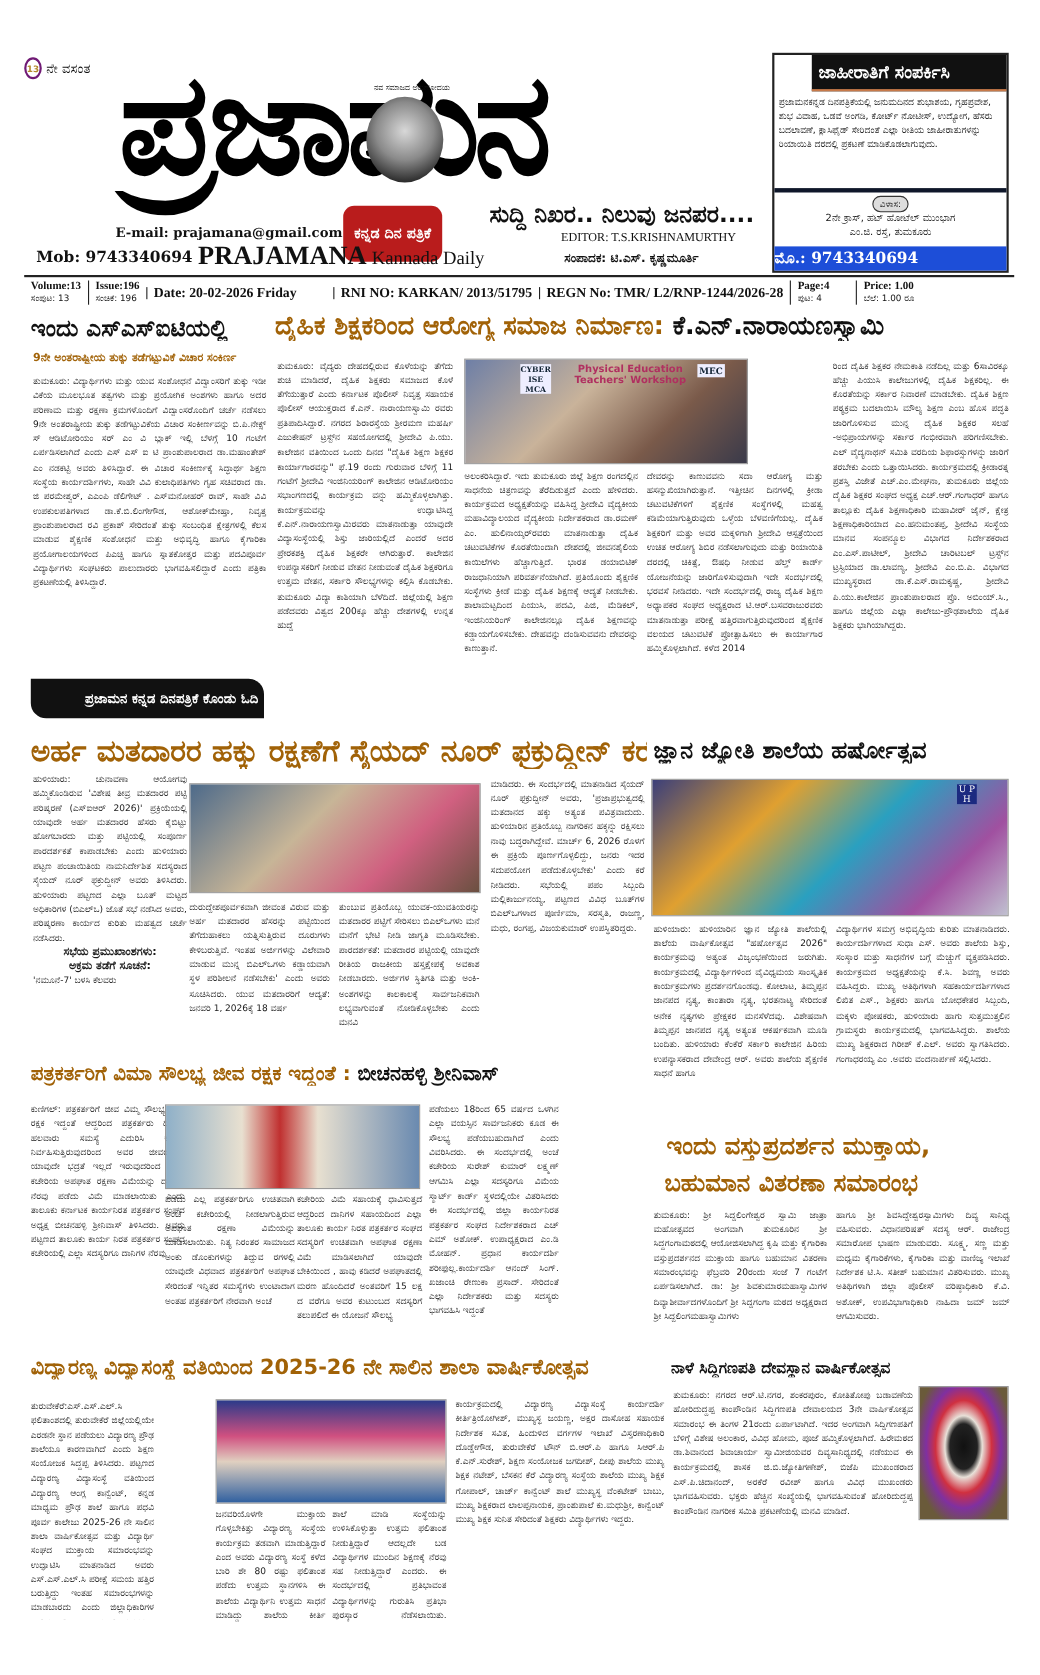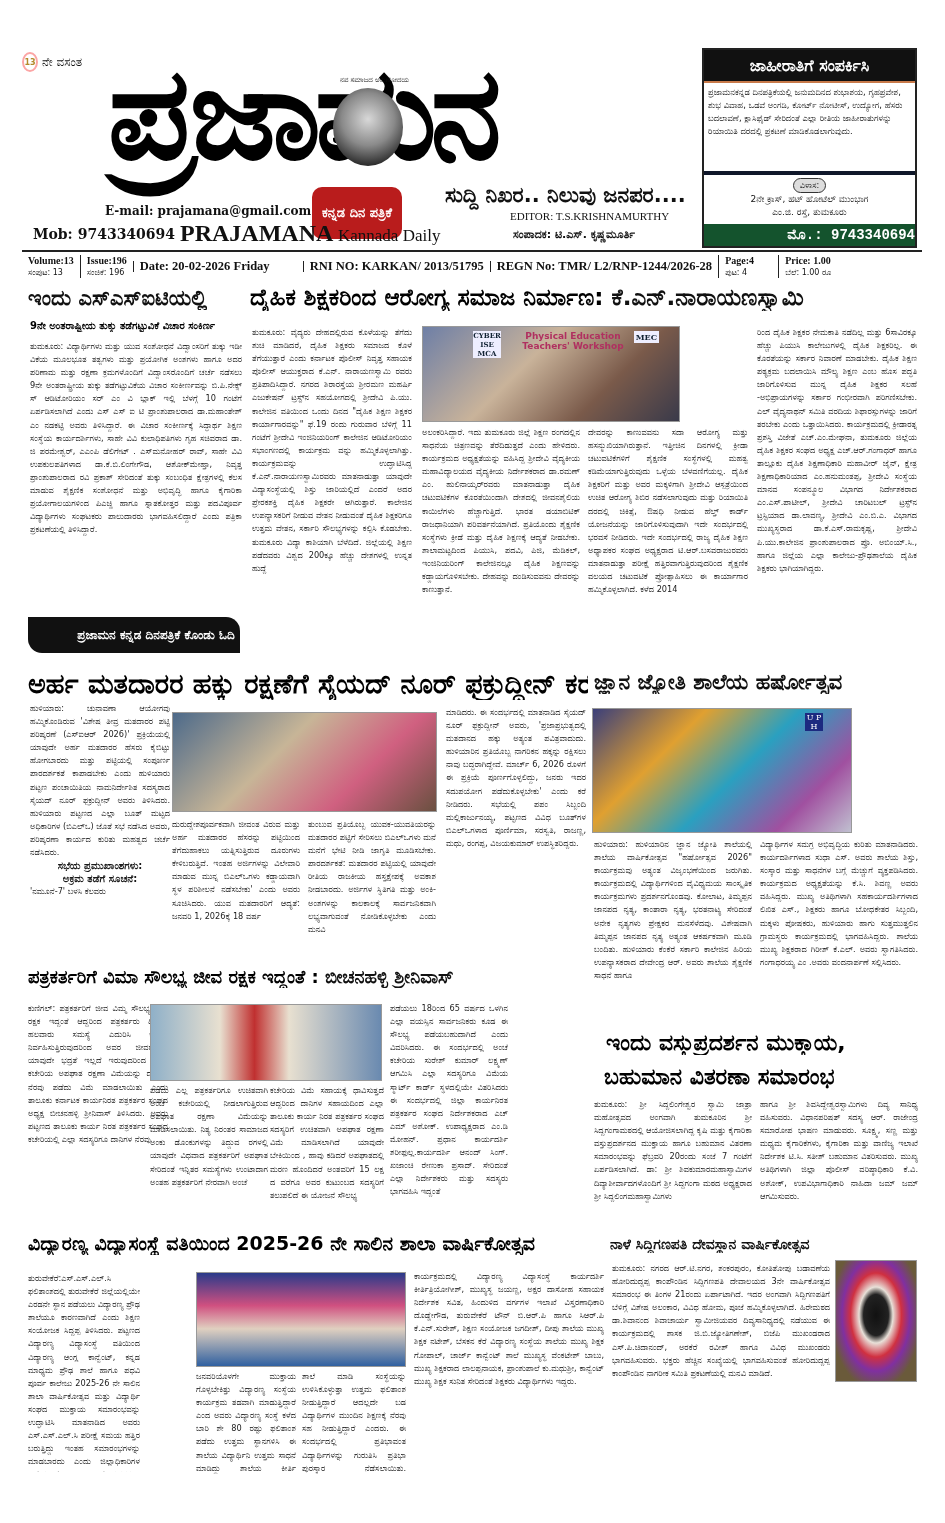--- a/index.html
+++ b/index.html
@@ -1,46 +1,46 @@
 <!DOCTYPE html>
 <html><head>
 <meta charset="utf-8">
 <style>
   * { box-sizing: border-box; margin: 0; padding: 0; }
   body { width: 945px; height: 1523px; background: #fff; font-family: "DejaVu Serif", serif; color: #111; overflow: hidden; position: relative; }
   .abs { position: absolute; }
   .masthead-logo { left: 108px; top: 44px; width: 580px; height: 140px; font-family: "DejaVu Sans", sans-serif; font-weight: 900; font-size: 128px; line-height: 140px; letter-spacing: -6px; color: #000; }
   .anniv { left: 22px; top: 52px; display: flex; align-items: center; gap: 4px; font-size: 12px; font-family: "DejaVu Sans", sans-serif; }
-  .laurel { width: 16px; height: 20px; border-radius: 50%; border: 2px solid #fca5a5; display:flex; align-items:center; justify-content:center; font-size: 8px; color:#b38a2b; font-weight: bold; }
+  .laurel { width: 16px; height: 20px; border-radius: 50%; border: 2px solid #701a75; display:flex; align-items:center; justify-content:center; font-size: 8px; color:#b38a2b; font-weight: bold; }
   .emblem { left: 333px; top: 88px; width: 70px; height: 78px; border-radius: 50%; background: radial-gradient(circle at 50% 40%, #d8d8d8 0%, #8a8a8a 45%, #2a2a2a 80%); }
   .emblem-caption { left: 340px; top: 76px; font-size: 7px; font-family: "DejaVu Sans", sans-serif; }
   .daily-badge { left: 312px; top: 187px; background: #b91c1c; color: #fff; border-radius: 10px; padding: 18px 10px; font-size: 13px; font-weight: bold; font-family: "DejaVu Sans", sans-serif; }
   .tagline { left: 445px; top: 183px; font-size: 21px; font-weight: bold; font-family: "DejaVu Sans", sans-serif; }
   .email { left: 105px; top: 204px; font-size: 12px; font-weight: bold; }
   .mob { left: 33px; top: 226px; font-size: 14px; font-weight: bold; }
   .brand-en { left: 180px; top: 220px; font-size: 24px; font-weight: bold; font-family: "Liberation Serif", serif; }
   .brand-en span { font-size: 17px; font-weight: normal; }
   .editor-en { left: 510px; top: 210px; font-size: 11px; font-family: "Liberation Serif", serif; }
   .editor-kn { left: 513px; top: 228px; font-size: 11px; font-weight: bold; font-family: "DejaVu Sans", sans-serif; }
 
   .ad-box { left: 702px; top: 48px; width: 215px; height: 200px; border: 2px solid #222; }
-  .ad-head { background: #111; color: #fff; font-family: "DejaVu Sans", sans-serif; font-weight: bold; font-size: 16px; padding: 6px 6px; text-align: center; border-bottom: 2px solid #c87a4a; }
+  .ad-head { background: #111; color: #fff; font-family: "DejaVu Sans", sans-serif; font-weight: bold; font-size: 16px; padding: 6px 6px; text-align: left; border-bottom: 2px solid #c87a4a; margin-left: 34px; }
   .ad-body { font-size: 8.4px; line-height: 13px; padding: 3px 4px; font-family: "DejaVu Sans", sans-serif; border-bottom: 4px solid #0f172a; height: 92px; }
   .ad-addr { text-align: center; font-size: 9px; font-family: "DejaVu Sans", sans-serif; padding: 3px 2px; line-height: 13px; }
   .ad-addr .lbl { display:inline-block; border: 1px solid #333; border-radius: 8px; padding: 0 6px; background: #ddd; font-size: 8px; }
-  .ad-phone { position: absolute; left: 0; right: 0; bottom: 0; background: #14532d; color: #fff; text-align: right; font-size: 14px; font-weight: bold; padding: 3px 0; font-family: Liberation Mono, monospace; }
+  .ad-phone { position: absolute; left: 0; right: 0; bottom: 0; background: #1d4ed8; color: #fff; text-align: left; font-size: 14px; font-weight: bold; padding: 3px 0; }
 
   .infobar { left: 22px; top: 250px; width: 900px; height: 30px; border-top: 2px solid #222; display: flex; align-items: center; font-size: 10px; font-family: "Liberation Serif", serif; font-weight: bold; }
   .infobar .cell { padding: 0 6px; border-left: 1.5px solid #222; line-height: 11px; }
   .infobar .cell:first-child { border-left: none; }
   .infobar .big { font-size: 12.5px; }
   .infobar .kn { font-size: 8px; font-weight: normal; font-family: "DejaVu Sans", sans-serif; }
 
   .hl { font-family: "DejaVu Sans", sans-serif; font-weight: bold; white-space: nowrap; overflow: hidden; }
-  .red { color: #000000; }
+  .red { color: #a16207; }
   .col { font-size: 8.2px; line-height: 13.1px; font-family: "DejaVu Sans", sans-serif; text-align: justify; overflow: hidden; color: #1a1a1a; }
   .photo { background: linear-gradient(135deg, #6e7fa6, #c9b39a 40%, #7a5a4a 70%, #3a3a4a); border: 1px solid #999; }
   .black-banner { left: 28px; top: 617px; width: 212px; height: 36px; background: #111; color: #fff; border-radius: 0 14px 0 14px; font-family: "DejaVu Sans", sans-serif; font-weight: bold; font-size: 12px; display:flex; align-items:center; justify-content:center;padding-left:44px; }
   .subhead { font-family: "DejaVu Sans", sans-serif; font-weight: bold; text-align: center; font-size: 10px; }
 </style>
 </head>
 <body>
 
 <div class="abs anniv">
   <span class="laurel">13</span>
@@ -106,21 +106,21 @@
   <div class="subhead">ಸಭೆಯ ಪ್ರಮುಖಾಂಶಗಳು:</div>
   <div class="subhead">ಅಕ್ರಮ ತಡೆಗೆ ಸೂಚನೆ:</div>
   <div>'ನಮೂನೆ-7' ಬಳಸಿ ಕೆಲವರು</div>
 </div>
 <div class="abs photo" style="left:172px;top:712px;width:265px;height:100px;background:linear-gradient(135deg,#4d6a8a,#c7b597 40%,#d06080 70%,#6a5040);"></div>
 <div class="abs col" style="left:172px;top:818px;width:128px;height:145px;">ದುರುದ್ದೇಶಪೂರ್ವಕವಾಗಿ ಜೀವಂತ ವಿರುವ ಮತ್ತು ಅರ್ಹ ಮತದಾರರ ಹೆಸರನ್ನು ಪಟ್ಟಿಯಿಂದ ತೆಗೆದುಹಾಕಲು ಯತ್ನಿಸುತ್ತಿರುವ ದೂರುಗಳು ಕೇಳಿಬರುತ್ತಿವೆ. ಇಂತಹ ಅರ್ಜಿಗಳನ್ನು ವಿಲೇವಾರಿ ಮಾಡುವ ಮುನ್ನ ಬಿಎಲ್‌ಒಗಳು ಕಡ್ಡಾಯವಾಗಿ ಸ್ಥಳ ಪರಿಶೀಲನೆ ನಡೆಸಬೇಕು' ಎಂದು ಅವರು ಸೂಚಿಸಿದರು. ಯುವ ಮತದಾರರಿಗೆ ಆದ್ಯತೆ: ಜನವರಿ 1, 2026ಕ್ಕೆ 18 ವರ್ಷ</div>
 <div class="abs col" style="left:308px;top:818px;width:128px;height:145px;">ತುಂಬುವ ಪ್ರತಿಯೊಬ್ಬ ಯುವಕ-ಯುವತಿಯರನ್ನು ಮತದಾರರ ಪಟ್ಟಿಗೆ ಸೇರಿಸಲು ಬಿಎಲ್‌ಒಗಳು ಮನೆ ಮನೆಗೆ ಭೇಟಿ ನೀಡಿ ಜಾಗೃತಿ ಮೂಡಿಸಬೇಕು. ಪಾರದರ್ಶಕತೆ: ಮತದಾರರ ಪಟ್ಟಿಯಲ್ಲಿ ಯಾವುದೇ ರೀತಿಯ ರಾಜಕೀಯ ಹಸ್ತಕ್ಷೇಪಕ್ಕೆ ಅವಕಾಶ ನೀಡಬಾರದು. ಅರ್ಜಿಗಳ ಸ್ಥಿತಿಗತಿ ಮತ್ತು ಅಂಕಿ-ಅಂಶಗಳನ್ನು ಕಾಲಕಾಲಕ್ಕೆ ಸಾರ್ವಜನಿಕವಾಗಿ ಲಭ್ಯವಾಗುವಂತೆ ನೋಡಿಕೊಳ್ಳಬೇಕು ಎಂದು ಮನವಿ</div>
 <div class="abs col" style="left:446px;top:706px;width:140px;height:258px;">ಮಾಡಿದರು. ಈ ಸಂದರ್ಭದಲ್ಲಿ ಮಾತನಾಡಿದ ಸೈಯದ್ ನೂರ್ ಫಕ್ರುದ್ದೀನ್ ಅವರು, 'ಪ್ರಜಾಪ್ರಭುತ್ವದಲ್ಲಿ ಮತದಾನದ ಹಕ್ಕು ಅತ್ಯಂತ ಪವಿತ್ರವಾದುದು. ಹುಳಿಯಾರಿನ ಪ್ರತಿಯೊಬ್ಬ ನಾಗರಿಕನ ಹಕ್ಕನ್ನು ರಕ್ಷಿಸಲು ನಾವು ಬದ್ಧರಾಗಿದ್ದೇವೆ. ಮಾರ್ಚ್ 6, 2026 ರೊಳಗೆ ಈ ಪ್ರಕ್ರಿಯೆ ಪೂರ್ಣಗೊಳ್ಳಲಿದ್ದು, ಜನರು ಇದರ ಸದುಪಯೋಗ ಪಡೆದುಕೊಳ್ಳಬೇಕು' ಎಂದು ಕರೆ ನೀಡಿದರು. ಸಭೆಯಲ್ಲಿ ಪಪಂ ಸಿಬ್ಬಂದಿ ಮಲ್ಲಿಕಾರ್ಜುನಯ್ಯ, ಪಟ್ಟಣದ ವಿವಿಧ ಬೂತ್‌ಗಳ ಬಿಎಲ್‌ಒಗಳಾದ ಪೂರ್ಣಿಮಾ, ಸರಸ್ವತಿ, ರಾಜಣ್ಣ, ಮಧು, ರಂಗಪ್ಪ, ವಿಜಯಕುಮಾರ್ ಉಪಸ್ಥಿತರಿದ್ದರು.</div>
 
 <div class="abs hl" style="left:594px;top:670px;font-size:21px;">ಜ್ಞಾನ ಜ್ಯೋತಿ ಶಾಲೆಯ ಹರ್ಷೋತ್ಸವ</div>
-<div class="abs photo" style="left:592px;top:708px;width:260px;height:125px;background:linear-gradient(135deg,#3b3f7a,#e0a030 30%,#2aa0c0 55%,#a050a0 80%,#c0c0d0);">
+<div class="abs photo" style="left:592px;top:708px;width:325px;height:125px;background:linear-gradient(135deg,#3b3f7a,#e0a030 30%,#2aa0c0 55%,#a050a0 80%,#c0c0d0);">
   <div style="position:absolute;right:28px;top:4px;width:18px;background:#1c2a80;color:#fff;font-size:8px;text-align:center;word-break:break-all;">U P H</div>
 </div>
 <div class="abs col" style="left:594px;top:838px;width:158px;height:186px;">ಹುಳಿಯಾರು: ಹುಳಿಯಾರಿನ ಜ್ಞಾನ ಜ್ಯೋತಿ ಶಾಲೆಯಲ್ಲಿ ಶಾಲೆಯ ವಾರ್ಷಿಕೋತ್ಸವ "ಹರ್ಷೋತ್ಸವ 2026" ಕಾರ್ಯಕ್ರಮವು ಅತ್ಯಂತ ವಿಜೃಂಭಣೆಯಿಂದ ಜರುಗಿತು. ಕಾರ್ಯಕ್ರಮದಲ್ಲಿ ವಿದ್ಯಾರ್ಥಿಗಳಿಂದ ವೈವಿಧ್ಯಮಯ ಸಾಂಸ್ಕೃತಿಕ ಕಾರ್ಯಕ್ರಮಗಳು ಪ್ರದರ್ಶನಗೊಂಡವು. ಕೋಲಾಟ, ತಿಮ್ಮಪ್ಪನ ಜಾನಪದ ನೃತ್ಯ, ಕಾಂತಾರಾ ನೃತ್ಯ, ಭರತನಾಟ್ಯ ಸೇರಿದಂತೆ ಅನೇಕ ನೃತ್ಯಗಳು ಪ್ರೇಕ್ಷಕರ ಮನಸೆಳೆದವು. ವಿಶೇಷವಾಗಿ ತಿಮ್ಮಪ್ಪನ ಜಾನಪದ ನೃತ್ಯ ಅತ್ಯಂತ ಆಕರ್ಷಕವಾಗಿ ಮೂಡಿ ಬಂದಿತು. ಹುಳಿಯಾರು ಕೆಂಕೆರೆ ಸರ್ಕಾರಿ ಕಾಲೇಜಿನ ಹಿರಿಯ ಉಪನ್ಯಾಸಕರಾದ ದೇವೇಂದ್ರ ಆರ್. ಅವರು ಶಾಲೆಯ ಶೈಕ್ಷಣಿಕ ಸಾಧನೆ ಹಾಗೂ</div>
 <div class="abs col" style="left:760px;top:838px;width:158px;height:186px;">ವಿದ್ಯಾರ್ಥಿಗಳ ಸಮಗ್ರ ಅಭಿವೃದ್ಧಿಯ ಕುರಿತು ಮಾತನಾಡಿದರು. ಕಾರ್ಯದರ್ಶಿಗಳಾದ ಸುಧಾ ಎಸ್. ಅವರು ಶಾಲೆಯ ಶಿಸ್ತು, ಸಂಸ್ಕಾರ ಮತ್ತು ಸಾಧನೆಗಳ ಬಗ್ಗೆ ಮೆಚ್ಚುಗೆ ವ್ಯಕ್ತಪಡಿಸಿದರು. ಕಾರ್ಯಕ್ರಮದ ಅಧ್ಯಕ್ಷತೆಯನ್ನು ಕೆ.ಸಿ. ಶಿವಣ್ಣ ಅವರು ವಹಿಸಿದ್ದರು. ಮುಖ್ಯ ಅತಿಥಿಗಳಾಗಿ ಸಹಕಾರ್ಯದರ್ಶಿಗಳಾದ ಲಿಖಿತ ಎಸ್., ಶಿಕ್ಷಕರು ಹಾಗೂ ಬೋಧಕೇತರ ಸಿಬ್ಬಂದಿ, ಮಕ್ಕಳು ಪೋಷಕರು, ಹುಳಿಯಾರು ಹಾಗು ಸುತ್ತಮುತ್ತಲಿನ ಗ್ರಾಮಸ್ಥರು ಕಾರ್ಯಕ್ರಮದಲ್ಲಿ ಭಾಗವಹಿಸಿದ್ದರು. ಶಾಲೆಯ ಮುಖ್ಯ ಶಿಕ್ಷಕರಾದ ಗಿರೀಶ್ ಕೆ.ಎಲ್. ಅವರು ಸ್ವಾಗತಿಸಿದರು. ಗಂಗಾಧರಯ್ಯ ಎಂ .ಅವರು ವಂದನಾರ್ಪಣೆ ಸಲ್ಲಿಸಿದರು.</div>
 
 <div class="abs hl" style="left:28px;top:966px;font-size:18px;">
   <span class="red">ಪತ್ರಕರ್ತರಿಗೆ ವಿಮಾ ಸೌಲಭ್ಯ ಜೀವ ರಕ್ಷಕ ಇದ್ದಂತೆ :</span>
   <span>ಬೀಚನಹಳ್ಳಿ ಶ್ರೀನಿವಾಸ್</span>
 </div>
 <div class="abs col" style="left:28px;top:1002px;width:140px;height:222px;">ಕುಣಿಗಲ್: ಪತ್ರಕರ್ತರಿಗೆ ಜೀವ ವಿಮ್ಮ ಸೌಲಭ್ಯ ಜೀವ ರಕ್ಷಕ ಇದ್ದಂತೆ ಆದ್ದರಿಂದ ಪತ್ರಕರ್ತರು ದಿನನಿತ್ಯ ಹಲವಾರು ಸಮಸ್ಯೆ ಎದುರಿಸಿ ಕರ್ತವ್ಯ ನಿರ್ವಹಿಸುತ್ತಿರುವುದರಿಂದ ಅವರ ಜೀವರಕ್ಷಣೆಗೆ ಯಾವುದೇ ಭದ್ರತೆ ಇಲ್ಲದೆ ಇರುವುದರಿಂದ ಅಂಚೆ ಕಚೇರಿಯ ಅಪಘಾತ ರಕ್ಷಣಾ ವಿಮೆಯನ್ನು ದಾನಿಗಳ ನೆರವು ಪಡೆದು ವಿಮೆ ಮಾಡಲಾಯಿತು ಎಂದು ತಾಲೂಕು ಕರ್ನಾಟಕ ಕಾರ್ಯನಿರತ ಪತ್ರಕರ್ತರ ಸಂಘದ ಅಧ್ಯಕ್ಷ ಬೀಚನಹಳ್ಳಿ ಶ್ರೀನಿವಾಸ್ ತಿಳಿಸಿದರು. ಅವರು ಪಟ್ಟಣದ ತಾಲೂಕು ಕಾರ್ಯ ನಿರತ ಪತ್ರಕರ್ತರ ಸಂಘದ ಕಚೇರಿಯಲ್ಲಿ ಎಲ್ಲಾ ಸದಸ್ಯರಿಗೂ ದಾನಿಗಳ ನೆರವು</div>

